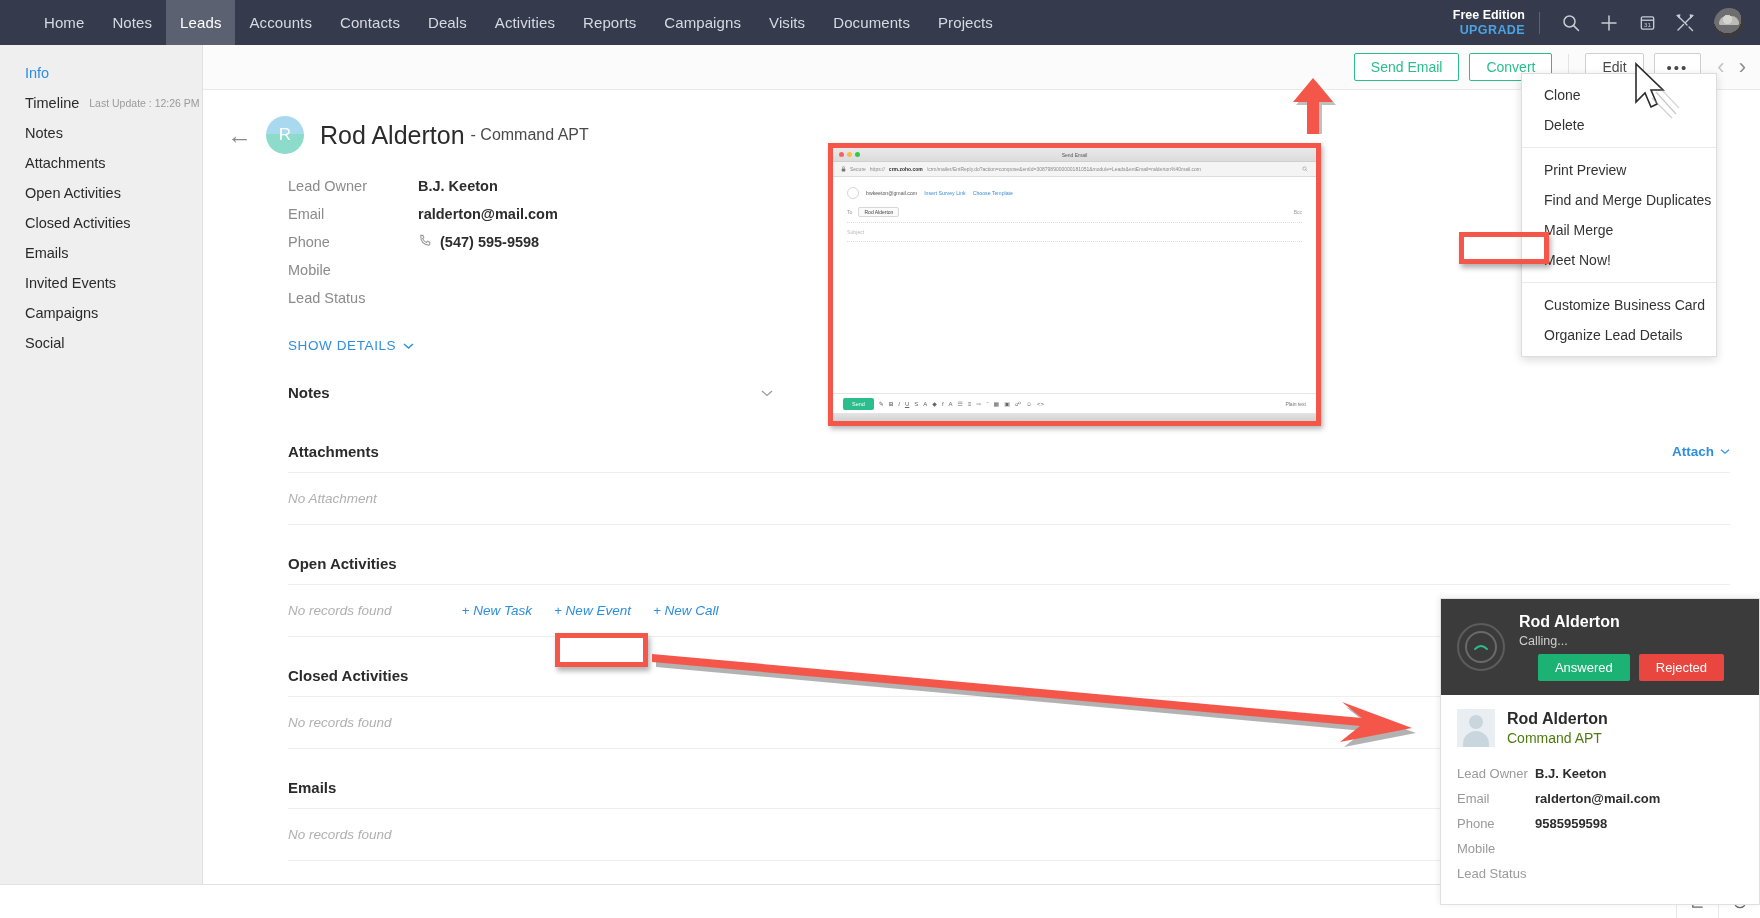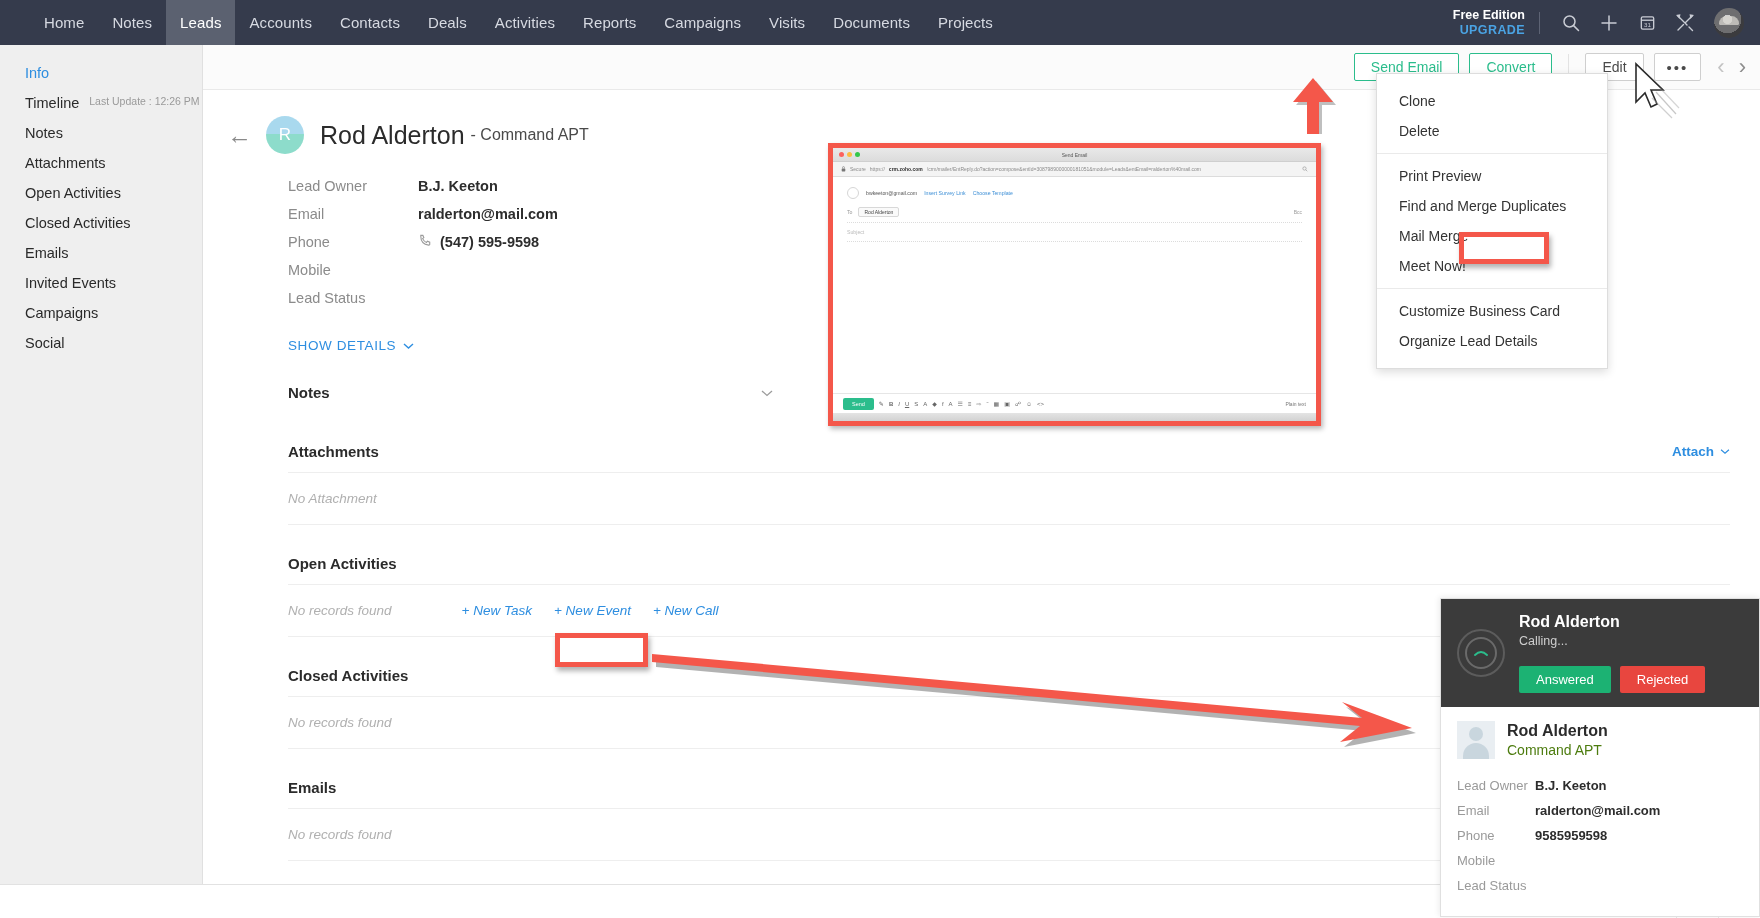--- a/index.html
+++ b/index.html
@@ -45,21 +45,21 @@
     background:#d8d5cf; border-radius: 10px 10px 2px 2px; opacity:.75;
   }
 
   
   .sidebar {
     position: absolute; top: 45px; left: 0; width: 203px; height: 851px;
     background: #efefef; border-right: 1px solid #e0e0e0;
   }
   .side-link {
     padding: 7px 0 7px 25px; font-size: 14.5px; color: #2a2a2a; cursor: pointer;
-    display: flex; align-items: flex-start;
+    display: flex; align-items: center;
   }
   .side-link.info { color: #2e8ee0; padding-top: 20px; }
   .side-sub { font-size: 10.5px; color: #9a9a9a; margin-left: 10px; white-space: nowrap;}
   .side-group {
     padding: 26px 0 4px 25px; font-size: 12px; color: #a2a2a2; letter-spacing: .6px;
   }
 
   
   .main {
     position: absolute; top: 45px; left: 203px; width: 1557px; height: 851px;
@@ -125,23 +125,23 @@
     font-size: 13.5px; color: #b4b4b4;
   }
   .attach-link {
     float: right; color: #2e8ee0; font-size: 13.5px; cursor: pointer;
   }
   .act-links { display: flex; align-items: center; gap: 22px; margin-left: 70px; }
   .act-link { color: #2e8ee0; font-size: 13.5px; cursor: pointer; white-space: nowrap;}
 
   
   .dropdown {
-    position: absolute; left: 1376px; top: 73px; width: 232px;
+    position: absolute; left: 1521px; top: 73px; width: 196px;
     background: #ffffff; border: 1px solid #dddddd;
-    box-shadow: 0 3px 9px rgba(0,0,0,.14); z-index: 40; padding: 12px 0;
+    box-shadow: 0 3px 9px rgba(0,0,0,.14); z-index: 40; padding: 6px 0;
   }
   .dd-item {
     padding: 7px 0 7px 22px; font-size: 14px; color: #333333; cursor: pointer; white-space: nowrap;
   }
   .dd-sep { border-top: 1px solid #eaeaea; margin: 7px 0; }
 
   
   .anno-text {
     position: absolute; left: 575px; top: 76px; z-index: 60;
     font-family: "DejaVu Sans", sans-serif;
@@ -203,21 +203,21 @@
     width: 48px; height: 48px; border-radius: 50%;
     border: 2px solid #5c5c5c; display: flex; align-items: center; justify-content: center;
     flex: 0 0 48px;
   }
   .call-dial-inner {
     width: 32px; height: 32px; border-radius: 50%; border: 2px solid #6a6a6a;
     display:flex; align-items:center; justify-content:center; color:#2bbd8c; font-size: 14px;
   }
   .call-name { color: #ffffff; font-size: 16px; font-weight: bold; }
   .call-status { color: #cfcfcf; font-size: 12.5px; margin-top: 3px; }
-  .call-btns { display: flex; gap: 9px; margin-top: 18px; }
+  .call-btns { display: flex; gap: 9px; margin-top: 6px; justify-content: center; }
   .call-btn { padding: 6px 17px; font-size: 13px; color: #ffffff; border-radius: 2px; cursor: pointer; border:none;}
   .call-btn.answer { background: #1cb273; }
   .call-btn.reject { background: #e8463f; }
   .call-body { padding: 14px 16px 18px 16px; }
   .call-person { display: flex; align-items: center; gap: 12px; }
   .call-photo {
     width: 38px; height: 38px; background: #e9eef2; position: relative; overflow: hidden; flex:0 0 38px;
   }
   .call-photo::before {
     content:""; position:absolute; left:12px; top:6px; width:14px; height:14px;

